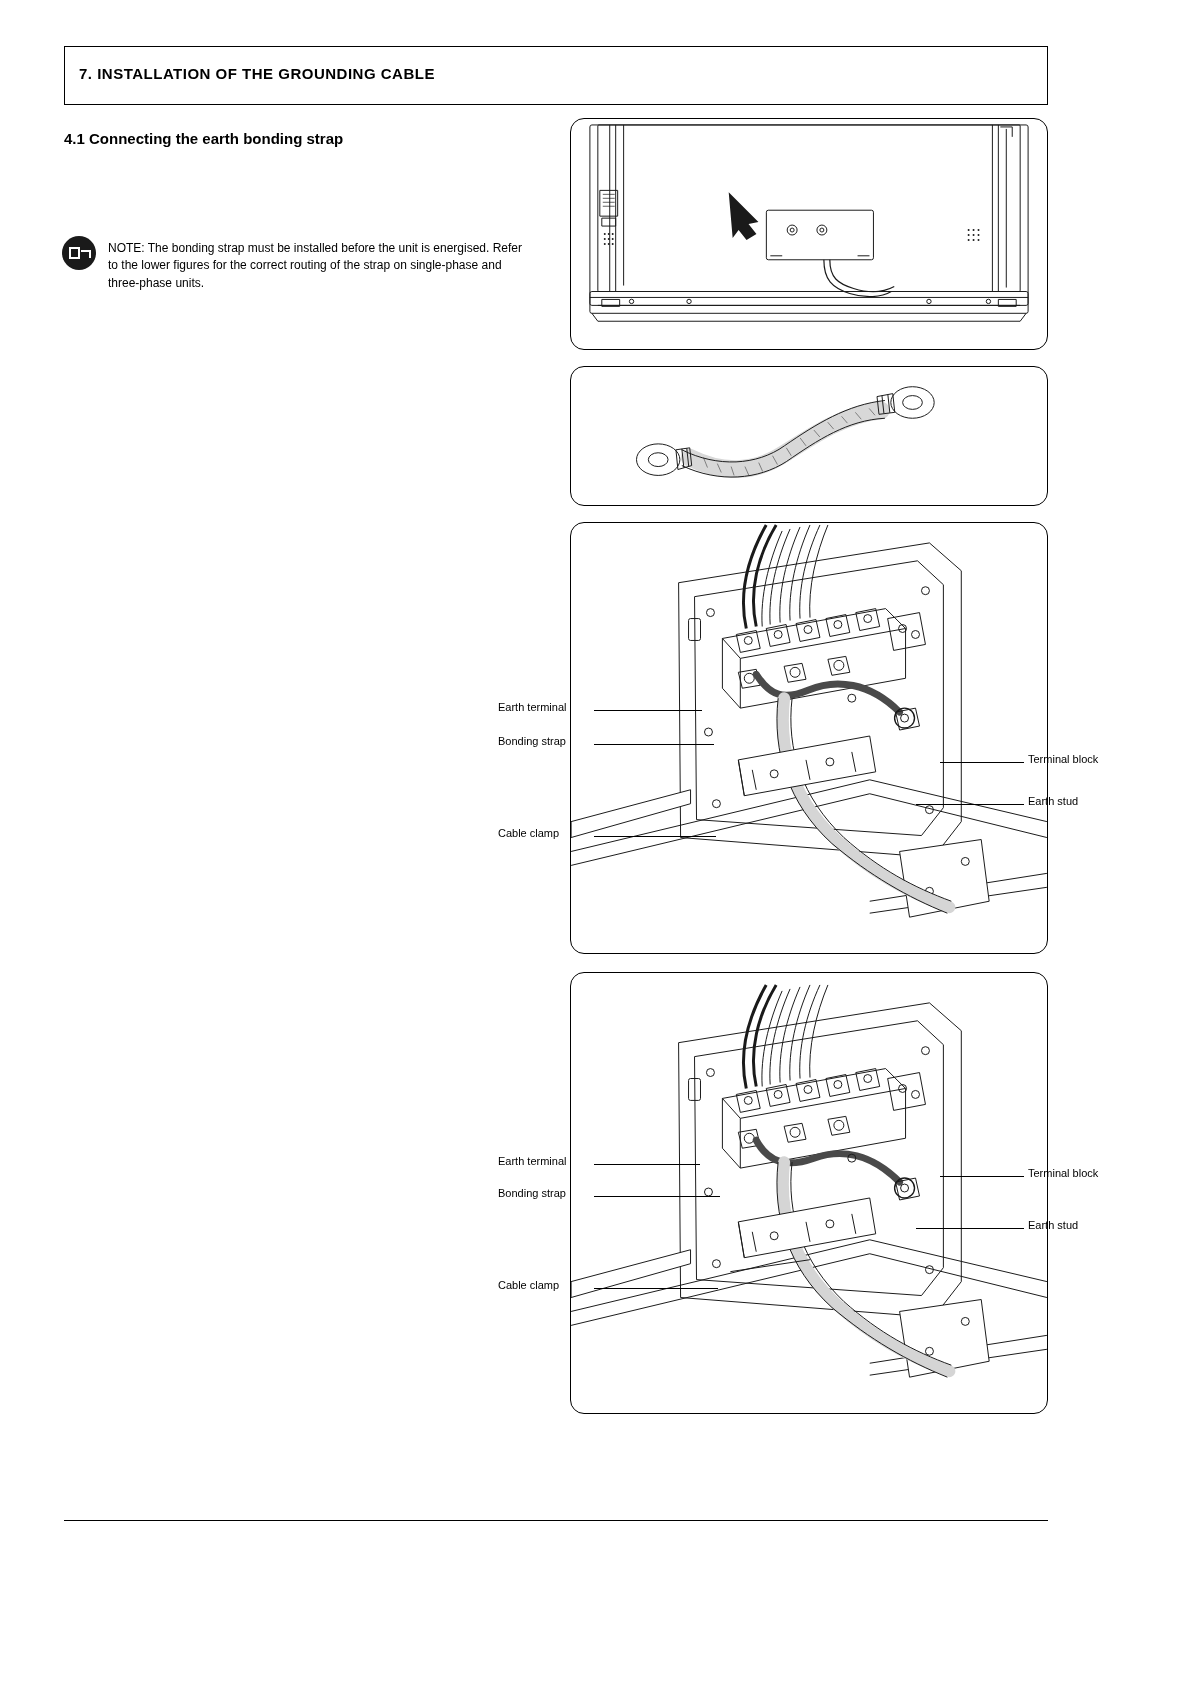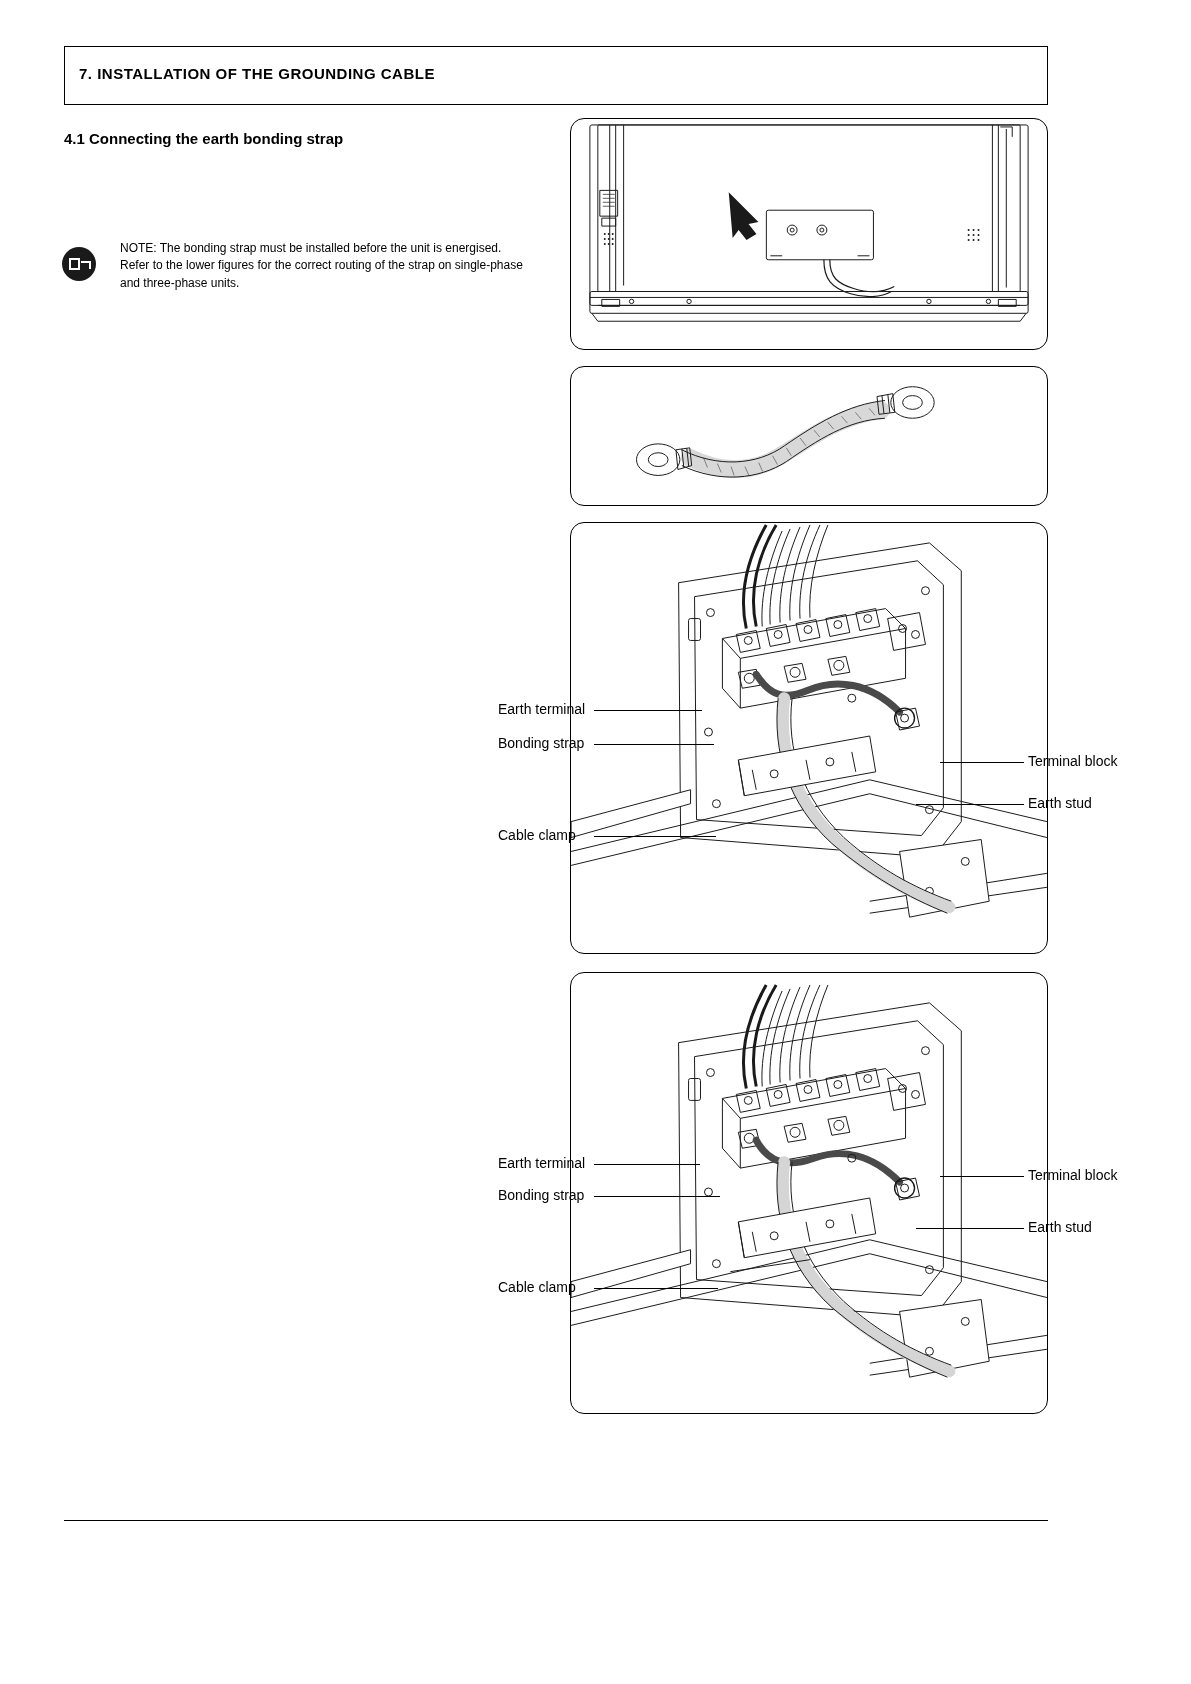--- a/index.html
+++ b/index.html
@@ -84,22 +84,22 @@
     margin-bottom: 10px;
   }
 
   
   .note-block {
     position: absolute;
     left: 62px;
     top: 236px;
     width: 470px;
     display: flex;
-    gap: 24px;
-    align-items: center;
+    gap: 12px;
+    align-items: flex-start;
   }
   .note-icon {
     width: 34px;
     height: 34px;
     border-radius: 50%;
     background: #1a1a1a;
     flex: 0 0 auto;
     position: relative;
   }
   .note-icon::before {
@@ -137,21 +137,21 @@
   #panel-1 { left: 570px; top: 118px;  width: 478px; height: 232px; }
   #panel-2 { left: 570px; top: 366px;  width: 478px; height: 140px; }
   #panel-3 { left: 570px; top: 522px;  width: 478px; height: 432px; }
   #panel-4 { left: 570px; top: 972px;  width: 478px; height: 442px; }
 
   .panel svg { display: block; width: 100%; height: 100%; }
 
   
   .callout-label {
     position: absolute;
-    font-size: 14px;
+    font-size: 11px;
     line-height: 1.3;
     white-space: nowrap;
   }
   .leader {
     position: absolute;
     height: 1px;
     background: #000;
   }
 </style>
 </head>

